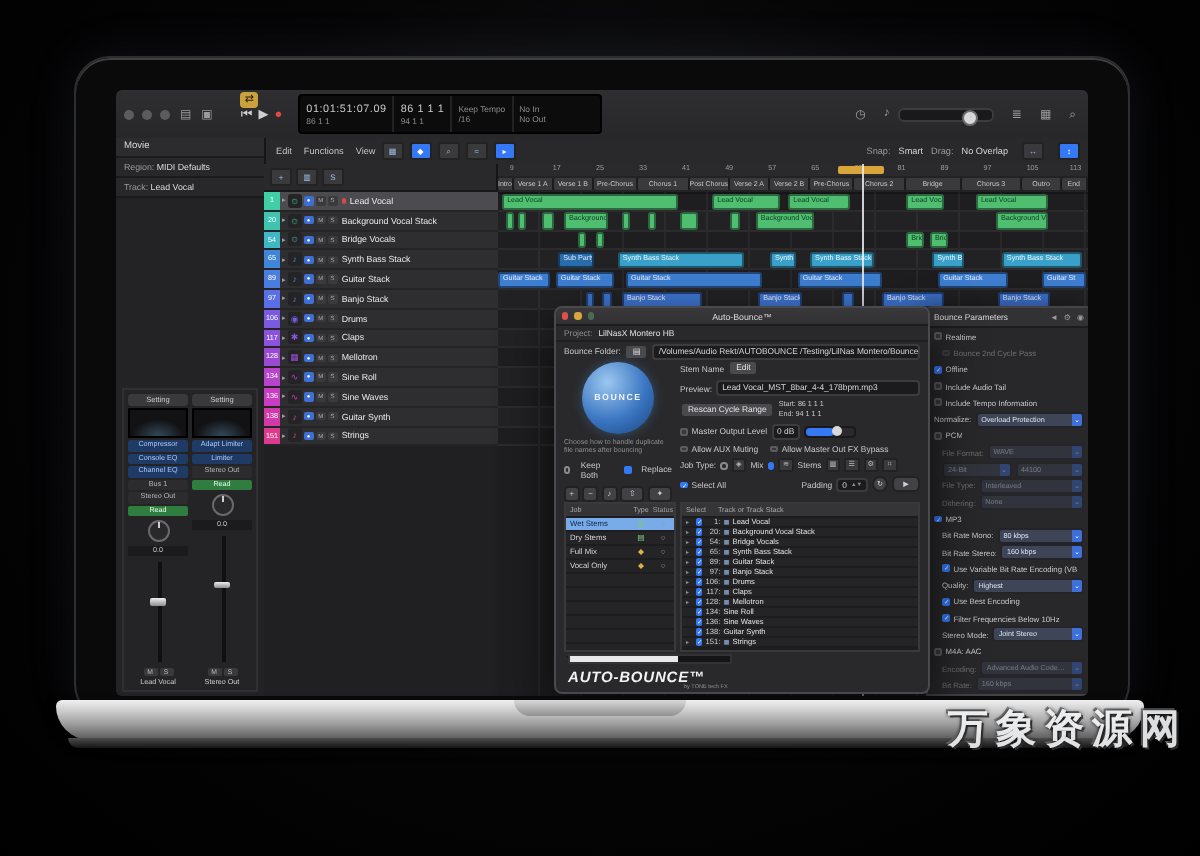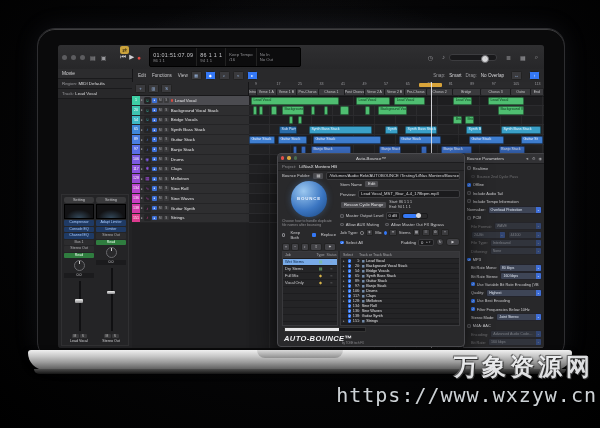--- a/index.html
+++ b/index.html
@@ -11,21 +11,21 @@
   .laptop{position:absolute;left:37px;top:28px;width:526px;height:330px;background:#0a0a0b;
     border-radius:18px;border:1px solid #2e2e31;box-shadow:0 0 26px rgba(140,150,175,.10),inset 0 1px 0 rgba(255,255,255,.22);z-index:2;}
   .screen{position:absolute;left:20px;top:16px;width:486px;height:303px;background:#18181a;border-radius:3px;overflow:hidden;}
   .base{position:absolute;left:28px;top:350px;width:544px;height:20px;z-index:5;
     background:linear-gradient(#f0f0f0 0%,#c9c9c9 30%,#9a9a9a 62%,#585858 100%);
     border-radius:4px 4px 22px 22px;box-shadow:0 3px 6px rgba(0,0,0,.8);}
   .base .notch{position:absolute;left:50%;top:0;transform:translateX(-50%);width:86px;height:8px;
     background:linear-gradient(#d9d9d9,#8f8f8f);border-radius:0 0 9px 9px;}
   .base .underlip{position:absolute;left:6px;right:6px;bottom:-4px;height:5px;background:linear-gradient(#4c4c4c,#151515);border-radius:0 0 18px 18px;}
   
-  .wm1{position:absolute;right:6px;top:351px;z-index:50;font-size:24px;font-weight:bold;color:#f0f1f3;opacity:.92;
+  .wm1{position:absolute;right:6px;top:351px;z-index:50;font-size:20px;font-weight:bold;color:#f0f1f3;opacity:.92;
     text-shadow:0 0 2px #000,1px 1px 0 #3a3a3a,-1px -1px 0 #777;letter-spacing:4px;}
   .wm2{position:absolute;right:3px;top:383px;z-index:50;font-family:"DejaVu Sans Mono",monospace;
     font-size:20px;color:#dfe4e8;opacity:.92;letter-spacing:1px;text-shadow:0 1px 2px #000;}
   
   .lp-toolbar{position:absolute;left:0;top:0;width:486px;height:24px;background:linear-gradient(#2f2f31,#272729);border-bottom:1px solid #111;display:flex;align-items:center;}
   .tl{width:5px;height:5px;border-radius:50%;background:#5c5c5f;margin-left:4px;}
   .tbicon{color:#9a9a9e;font-size:6px;margin-left:5px;}
   .transport{display:flex;align-items:center;gap:3px;margin-left:14px;}
   .tbtn{color:#cfcfd2;font-size:6.5px;}
   .tbtn.rec{color:#e04a42;}
@@ -890,14 +890,13 @@
 
     </div>
   </div>
 
   <div class="base">
     <span class="notch"></span>
     <span class="underlip"></span>
   </div>
 
   <div class="wm1">万象资源网</div>
-  <div class="wm2">https://www.wxzyw.cn</div>
 </div>
 
 </body></html>

